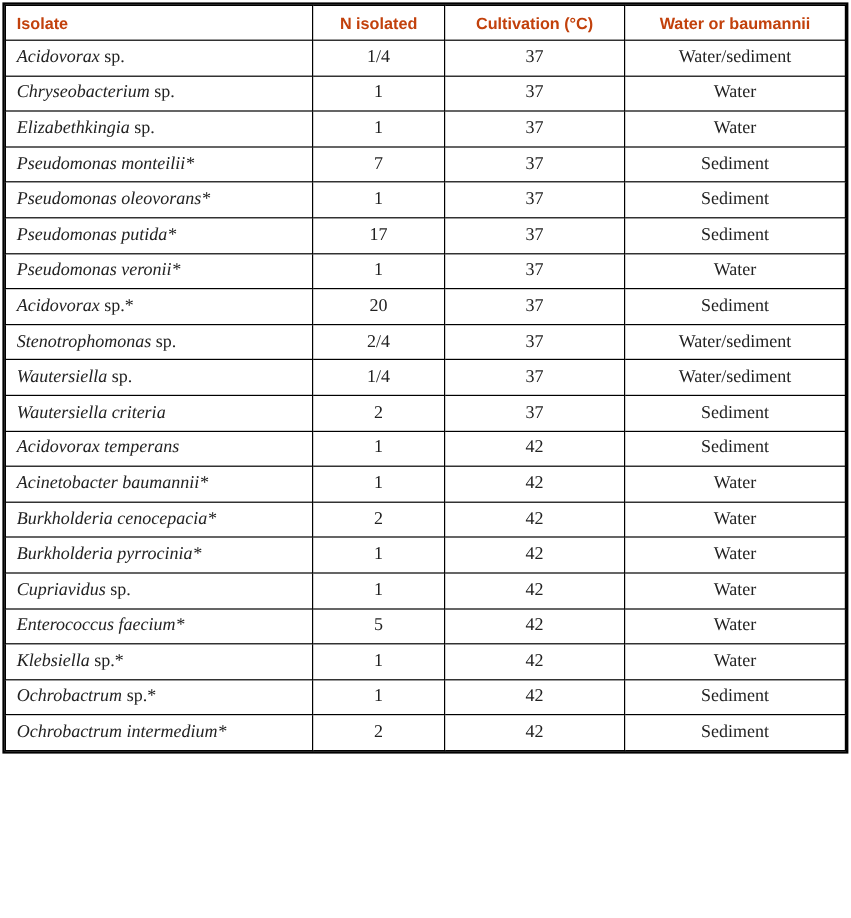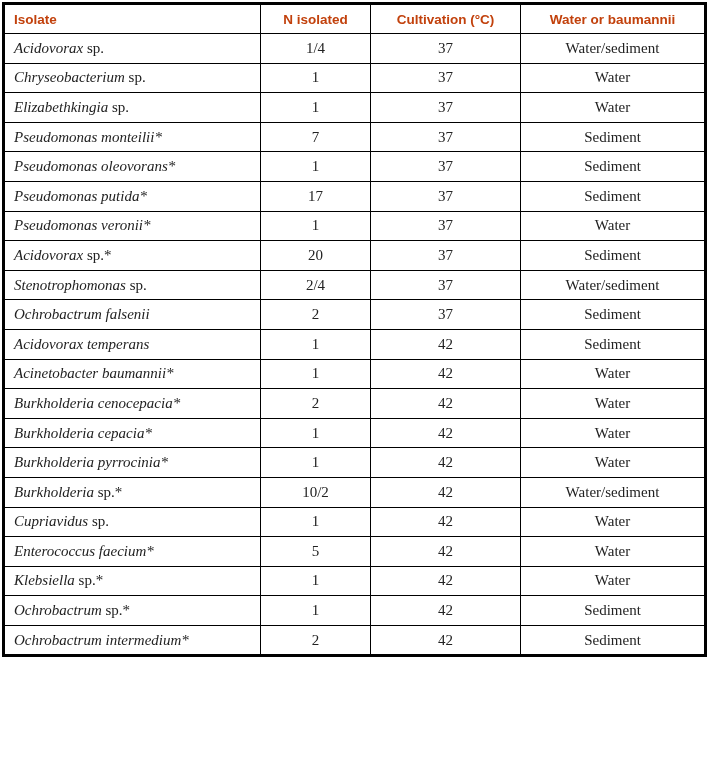--- a/index.html
+++ b/index.html
@@ -147,23 +147,29 @@
     <td>Sediment</td>
   </tr>
 
   <tr>
     <td class="left"><span class="it">Stenotrophomonas</span><span class="reg"> sp.</span></td>
     <td>2/4</td>
     <td>37</td>
     <td>Water/sediment</td>
   </tr>
 
-
-  <tr>
-    <td class="left"><span class="it">Ochrobactrum falsenii</span><span class="reg"></span></td>
+  <tr>
+    <td class="left"><span class="it">Wautersiella</span><span class="reg"> sp.</span></td>
+    <td>1/4</td>
+    <td>37</td>
+    <td>Water/sediment</td>
+  </tr>
+
+  <tr>
+    <td class="left"><span class="it">Wautersiella criteria</span><span class="reg"></span></td>
     <td>2</td>
     <td>37</td>
     <td>Sediment</td>
   </tr>
 
   <tr>
     <td class="left"><span class="it">Acidovorax temperans</span><span class="reg"></span></td>
     <td>1</td>
     <td>42</td>
     <td>Sediment</td>
@@ -176,40 +182,28 @@
     <td>Water</td>
   </tr>
 
   <tr>
     <td class="left"><span class="it">Burkholderia cenocepacia*</span><span class="reg"></span></td>
     <td>2</td>
     <td>42</td>
     <td>Water</td>
   </tr>
 
-  <tr>
-    <td class="left"><span class="it">Burkholderia cepacia*</span><span class="reg"></span></td>
-    <td>1</td>
-    <td>42</td>
-    <td>Water</td>
-  </tr>
 
   <tr>
     <td class="left"><span class="it">Burkholderia pyrrocinia*</span><span class="reg"></span></td>
     <td>1</td>
     <td>42</td>
     <td>Water</td>
   </tr>
 
-  <tr>
-    <td class="left"><span class="it">Burkholderia</span><span class="reg"> sp.*</span></td>
-    <td>10/2</td>
-    <td>42</td>
-    <td>Water/sediment</td>
-  </tr>
 
   <tr>
     <td class="left"><span class="it">Cupriavidus</span><span class="reg"> sp.</span></td>
     <td>1</td>
     <td>42</td>
     <td>Water</td>
   </tr>
 
   <tr>
     <td class="left"><span class="it">Enterococcus faecium*</span><span class="reg"></span></td>

